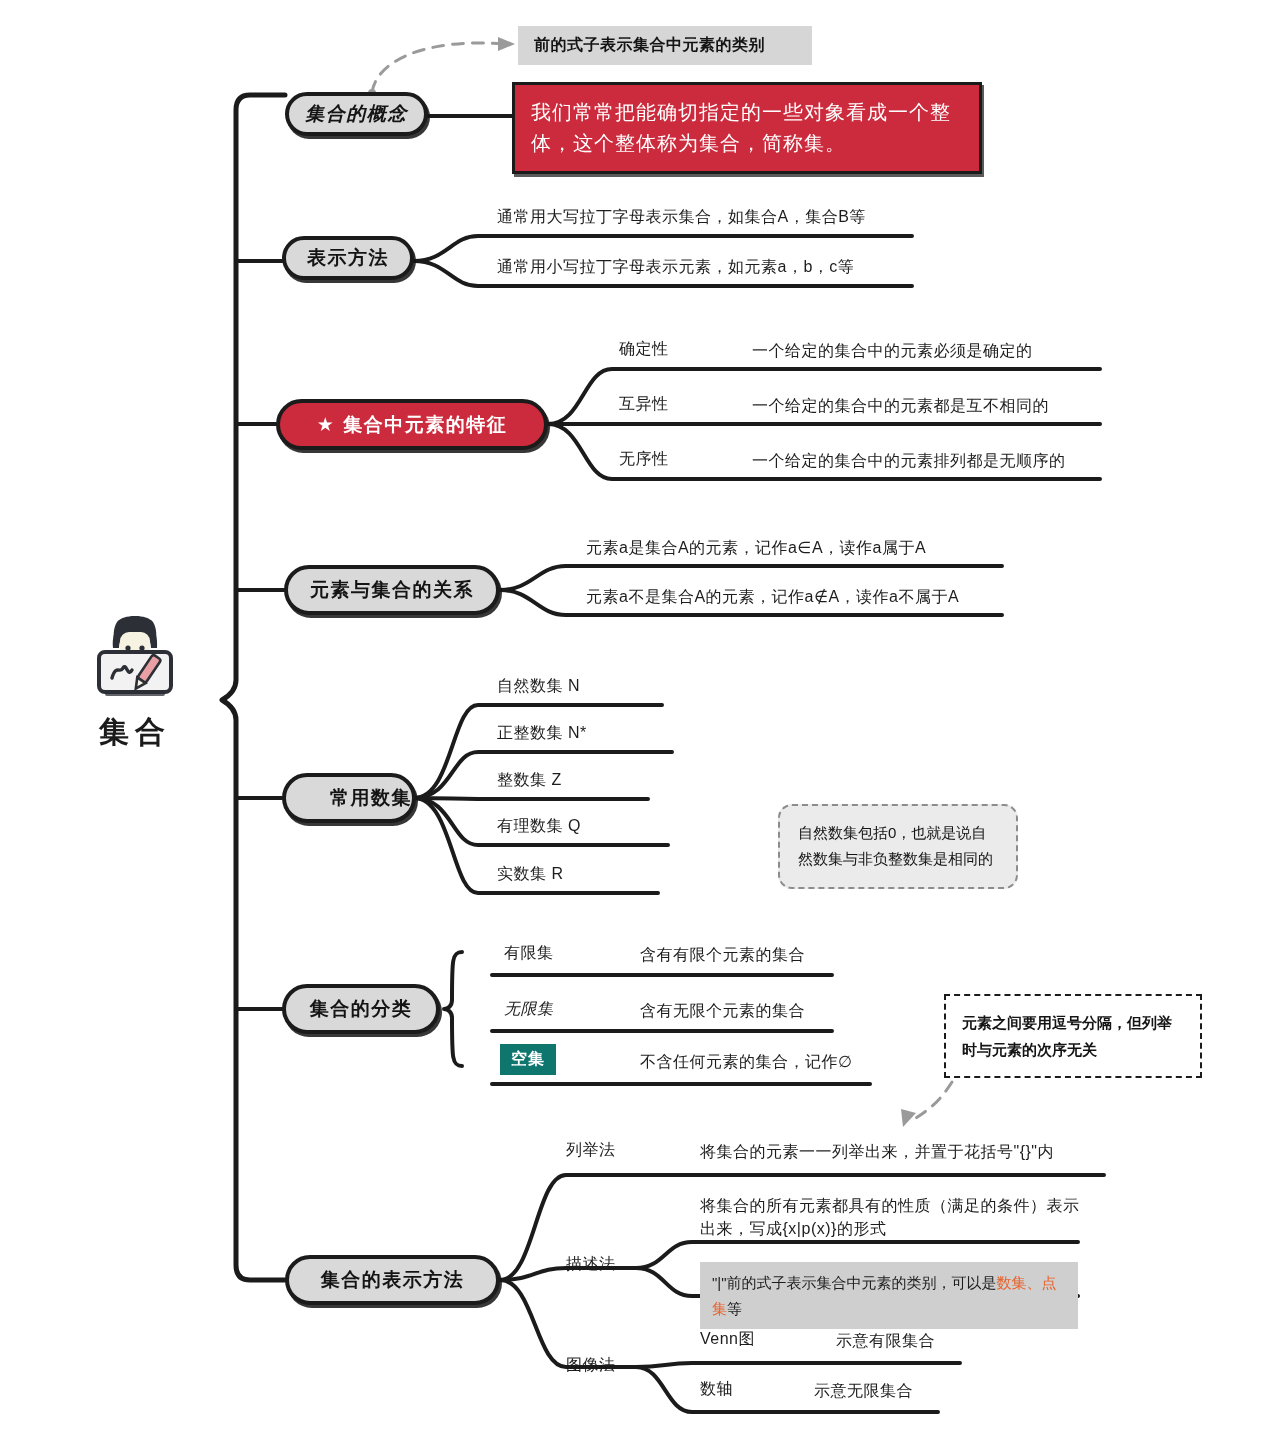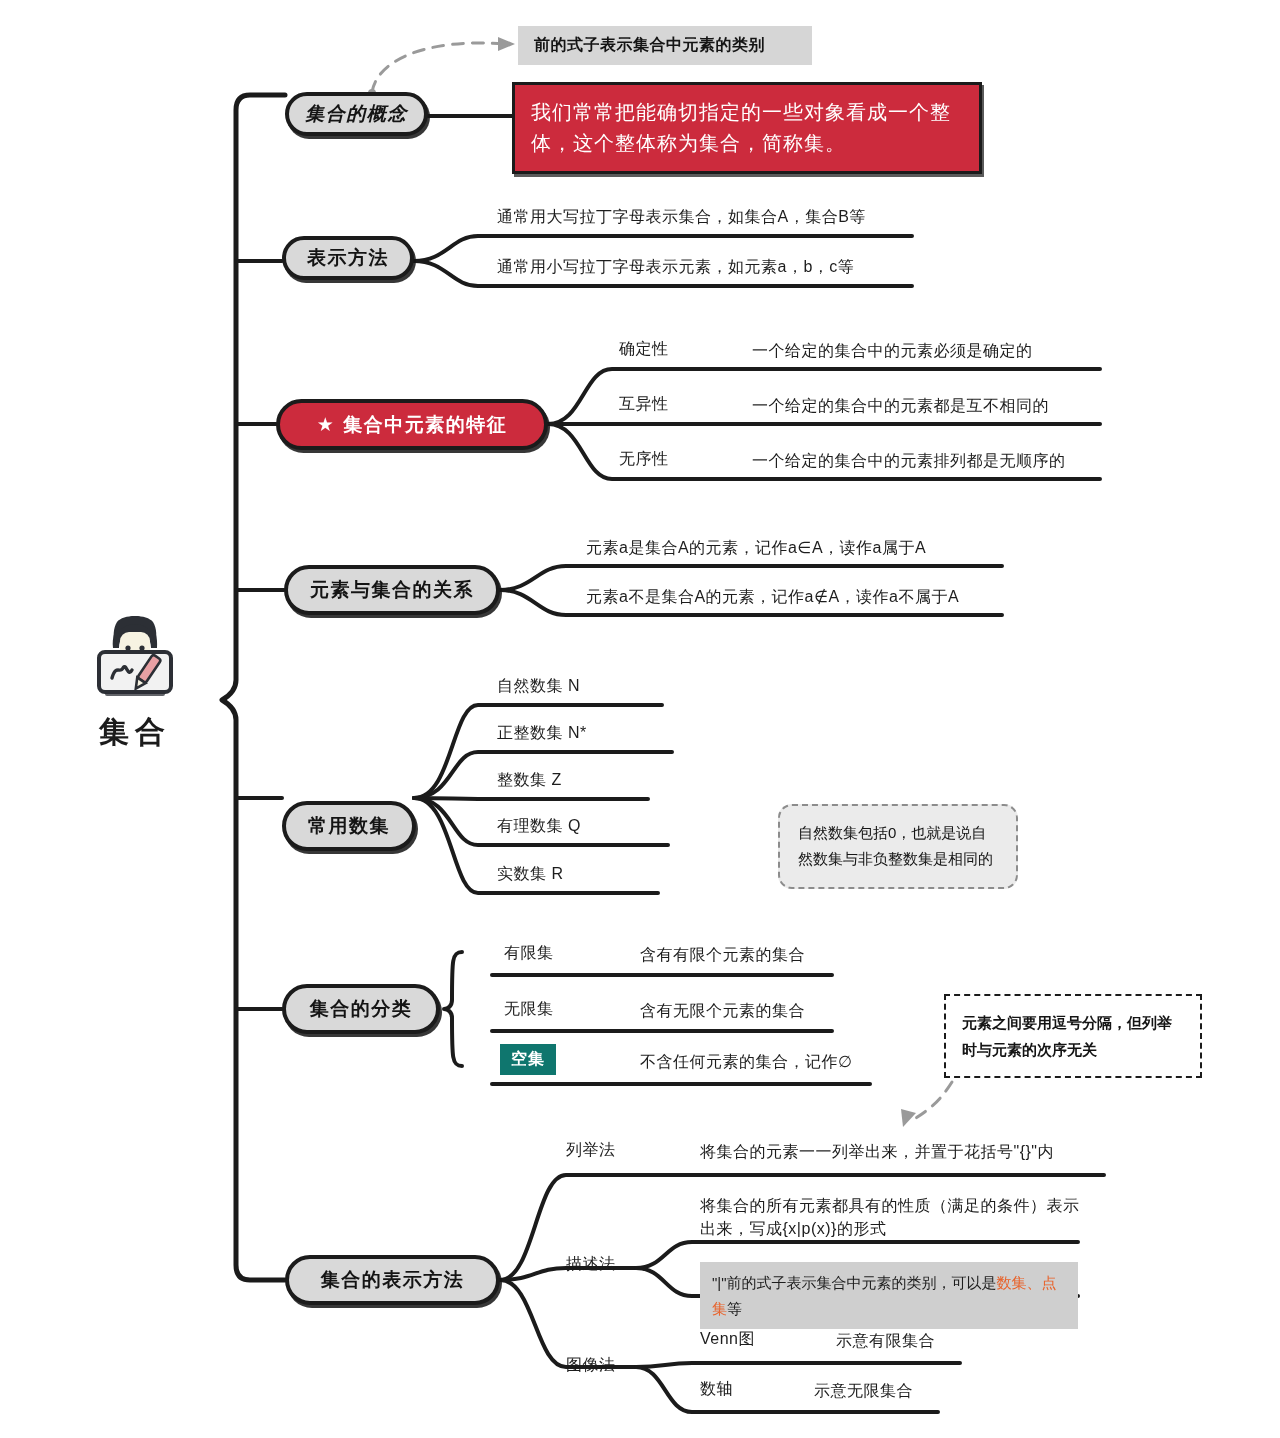--- a/index.html
+++ b/index.html
@@ -255,41 +255,41 @@
 
   <div class="sub" style="left:619px;top:449px;">无序性</div>
   <div class="leaf" style="left:752px;top:449px;">一个给定的集合中的元素排列都是无顺序的</div>
 
   <div class="pill" style="left:284px;top:565px;width:216px;height:50px;">
     <span>元素与集合的关系</span>
   </div>
   <div class="leaf" style="left:586px;top:536px;">元素a是集合A的元素，记作a∈A，读作a属于A</div>
   <div class="leaf" style="left:586px;top:585px;">元素a不是集合A的元素，记作a∉A，读作a不属于A</div>
 
-  <div class="pill" style="left:282px;top:801px;width:134px;height:50px;">
+  <div class="pill" style="left:282px;top:773px;width:134px;height:50px;justify-content:flex-end;">
     <span>常用数集</span>
   </div>
   <div class="leaf" style="left:497px;top:674px;">自然数集 N</div>
   <div class="leaf" style="left:497px;top:721px;">正整数集 N*</div>
   <div class="leaf" style="left:497px;top:768px;">整数集 Z</div>
   <div class="leaf" style="left:497px;top:814px;">有理数集 Q</div>
   <div class="leaf" style="left:497px;top:862px;">实数集 R</div>
 
   <div class="callout-soft" style="left:778px;top:804px;width:240px;">
     <span>自然数集包括0，也就是说自然数集与非负整数集是相同的</span>
   </div>
 
   <div class="pill" style="left:282px;top:984px;width:158px;height:50px;">
     <span>集合的分类</span>
   </div>
 
   <div class="sub" style="left:504px;top:943px;">有限集</div>
   <div class="leaf" style="left:640px;top:943px;">含有有限个元素的集合</div>
 
-  <div class="sub" style="left:504px;top:999px;">无限集</div>
+  <div class="sub" style="left:504px;top:999px;font-style:italic;">无限集</div>
   <div class="leaf" style="left:640px;top:999px;">含有无限个元素的集合</div>
 
   <div class="red-chip" style="left:500px;top:1044px;">空集</div>
   <div class="leaf" style="left:640px;top:1050px;">不含任何元素的集合，记作∅</div>
 
   <div class="callout-dash" style="left:944px;top:994px;width:258px;">
     <span>元素之间要用逗号分隔，但列举时与元素的次序无关</span>
   </div>
 
   <div class="pill" style="left:285px;top:1255px;width:215px;height:50px;">

